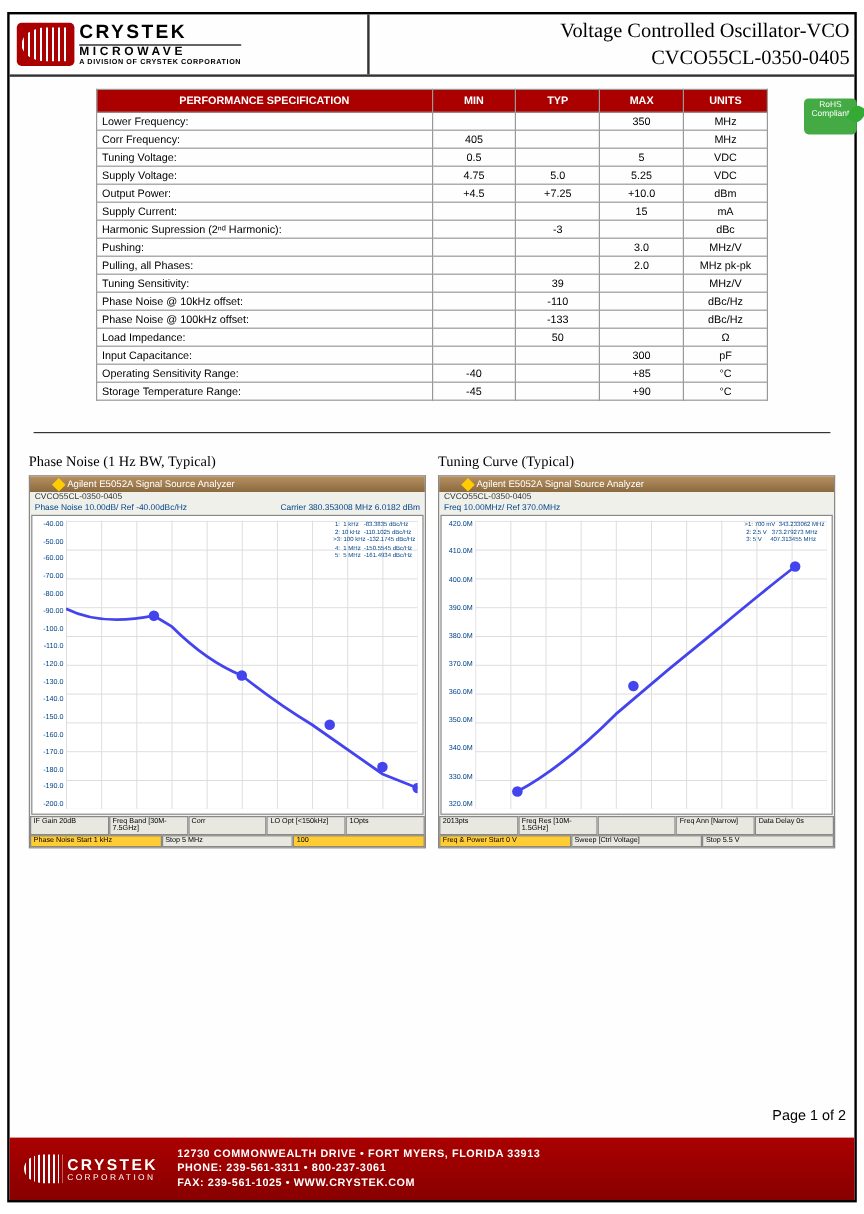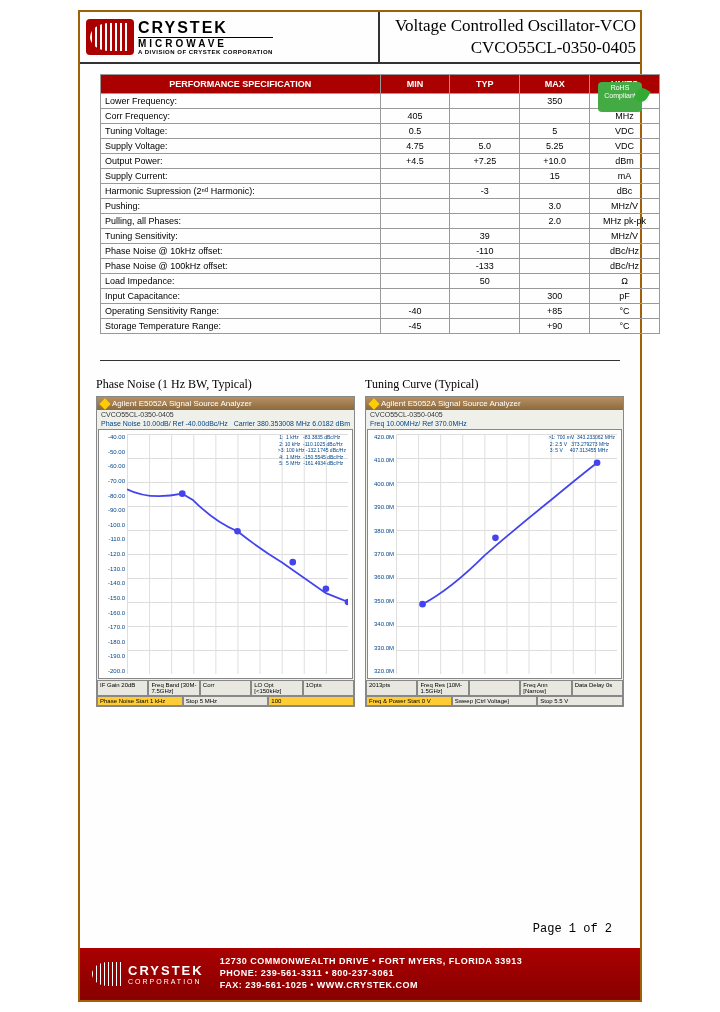--- a/index.html
+++ b/index.html
@@ -1,17 +1,17 @@
 <!DOCTYPE html>
 <html><head>
 <meta charset="utf-8">
 <style>
 * { box-sizing: border-box; margin: 0; padding: 0; }
 body { width: 720px; height: 1012px; background: #fff; font-family: Arial, sans-serif; position: relative; }
-.page { width: 564px; margin: 10px auto; border: 2px solid #a16207; position: relative; height: 992px; background: #fefefe; }
+.page { width: 708px; margin: 10px auto; border: 2px solid #000000; position: relative; height: 992px; background: #fefefe; }
 .header { display: flex; border-bottom: 2px solid #333; }
 .logo-box { width: 300px; border-right: 2px solid #333; padding: 6px; display: flex; align-items: center; gap: 4px; }
 .logo-arcs { width: 48px; height: 36px; background: #a00; position: relative; border-radius: 4px; }
 .logo-arcs::before { content: ''; position: absolute; left: 4px; top: 4px; width: 40px; height: 28px; background: repeating-linear-gradient(90deg, #fff 0 2px, #a00 2px 5px); border-radius: 50% 0 0 50%; }
 .logo-text { font-weight: bold; }
 .logo-top { font-size: 16px; letter-spacing: 2px; }
 .logo-mid { font-size: 10px; letter-spacing: 3px; border-top: 1px solid #000; }
 .logo-sub { font-size: 6px; letter-spacing: 0.5px; }
 .title-box { flex: 1; padding: 4px 4px; text-align: right; }
 .title-main { font-size: 17px; font-family: 'Times New Roman', serif; }
@@ -23,33 +23,33 @@
 .spec-table td { border: 1px solid #999; padding: 2px 4px; font-size: 9px; }
 .spec-table td:first-child { text-align: left; }
 .spec-table td:not(:first-child) { text-align: center; width: 50px; }
 .rohs { position: absolute; right: -2px; top: 18px; width: 44px; height: 30px; background: #4a4; border-radius: 4px; font-size: 7px; color: #fff; text-align: center; padding-top: 2px; line-height: 1.1; }
 .rohs::after { content:''; position:absolute; right:-6px; top:6px; width:12px; height:14px; background:#3a3; border-radius: 50% 0; transform: rotate(30deg); }
 .divider { border-top: 1px solid #333; margin: 16px 20px; }
 .charts { display: flex; gap: 10px; padding: 0 16px; }
 .chart { flex: 1; }
 .chart-title { font-size: 12px; font-family: 'Times New Roman', serif; margin-bottom: 4px; }
 .analyzer { border: 1px solid #888; background: #f0f0eb; }
-.analyzer-hdr { background: linear-gradient(#b89060, #8a6a40); color: #fff; font-size: 8px; padding: 2px 4px; display: flex; align-items:center; gap:3px; }
+.analyzer-hdr { background: linear-gradient(#b89060, #8a6a40); color: #fff; font-size: 8px; padding: 2px 20px; display: flex; align-items:center; gap:3px; }
 .diamond { width: 8px; height: 8px; background: #fc0; transform: rotate(45deg); }
 .analyzer-sub { font-size: 7px; padding: 1px 4px; color: #333; }
 .analyzer-info { font-size: 7px; color: #048; padding: 1px 4px; display: flex; justify-content: space-between; }
 .plot-area { height: 250px; background: #fff; border: 1px solid #888; margin: 1px; position: relative; }
 .plot-grid { position: absolute; inset: 4px 4px 4px 28px; background-image: linear-gradient(#ddd 1px, transparent 1px), linear-gradient(90deg, #ddd 1px, transparent 1px); background-size: 10% 10%; }
 .y-ticks { position: absolute; left: 2px; top: 4px; bottom: 4px; width: 24px; display: flex; flex-direction: column; justify-content: space-between; font-size: 6px; color: #048; text-align: right; }
 .plot-svg { position: absolute; inset: 4px 4px 4px 28px; }
 .legend-box { position: absolute; right: 6px; top: 4px; font-size: 5px; color: #048; line-height: 1.3; white-space: pre; }
 .status-bar { display: flex; font-size: 6px; }
 .status-bar > div { border: 1px solid #888; padding: 1px 2px; background: #e8e8e0; flex: 1; }
 .status-bar .yel { background: #ffcc33; }
-.page-num { position: absolute; bottom: 64px; right: 28px; font-size: 12px; font-family: Liberation Mono, monospace; }
+.page-num { position: absolute; bottom: 64px; right: 7px; font-size: 12px; font-family: Liberation Sans, sans-serif; }
 .footer { position: absolute; bottom: 0; left: 0; right: 0; height: 52px; background: linear-gradient(#a00, #800); display: flex; align-items: center; padding: 0 12px; gap: 8px; }
 .footer-logo { display: flex; align-items: center; gap: 4px; }
 .footer-arcs { width: 32px; height: 24px; position: relative; }
 .footer-arcs::before { content:''; position: absolute; inset: 0; background: repeating-linear-gradient(90deg, #fff 0 1.5px, transparent 1.5px 4px); border-radius: 50% 0 0 50%; }
 .footer-text { color: #fff; }
 .footer-brand { font-size: 13px; font-weight: bold; letter-spacing: 2px; }
 .footer-sub { font-size: 7px; letter-spacing: 2px; }
 .footer-contact { color: #fff; font-size: 9px; font-weight: bold; letter-spacing: 0.5px; line-height: 1.3; text-align: left; margin-left: 8px; }
 </style>
 </head>

